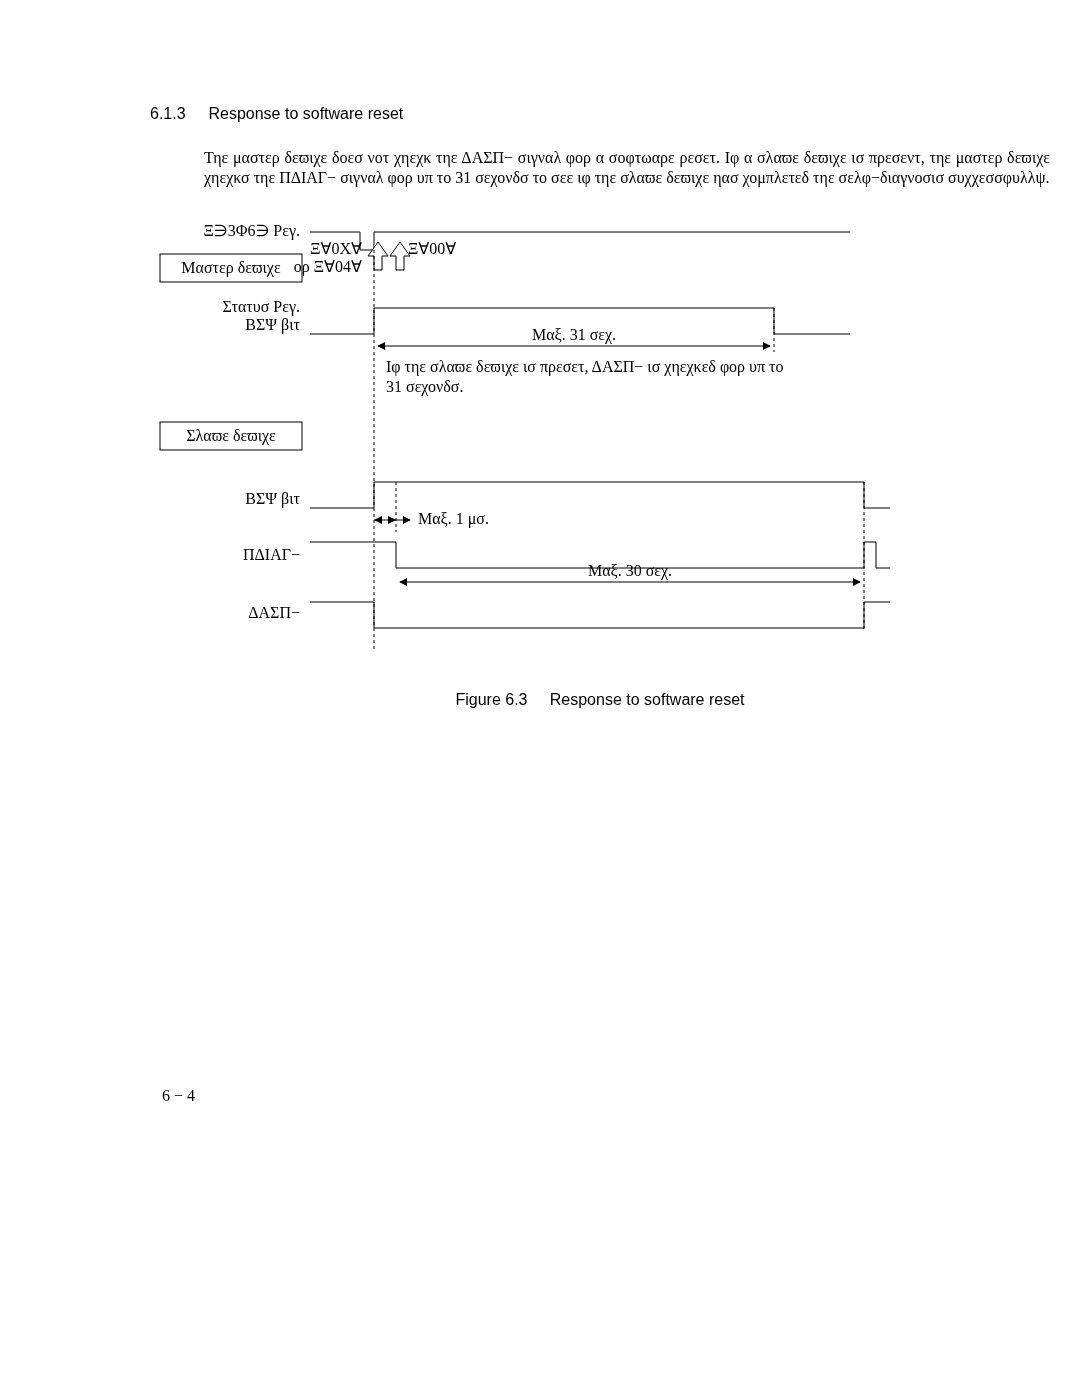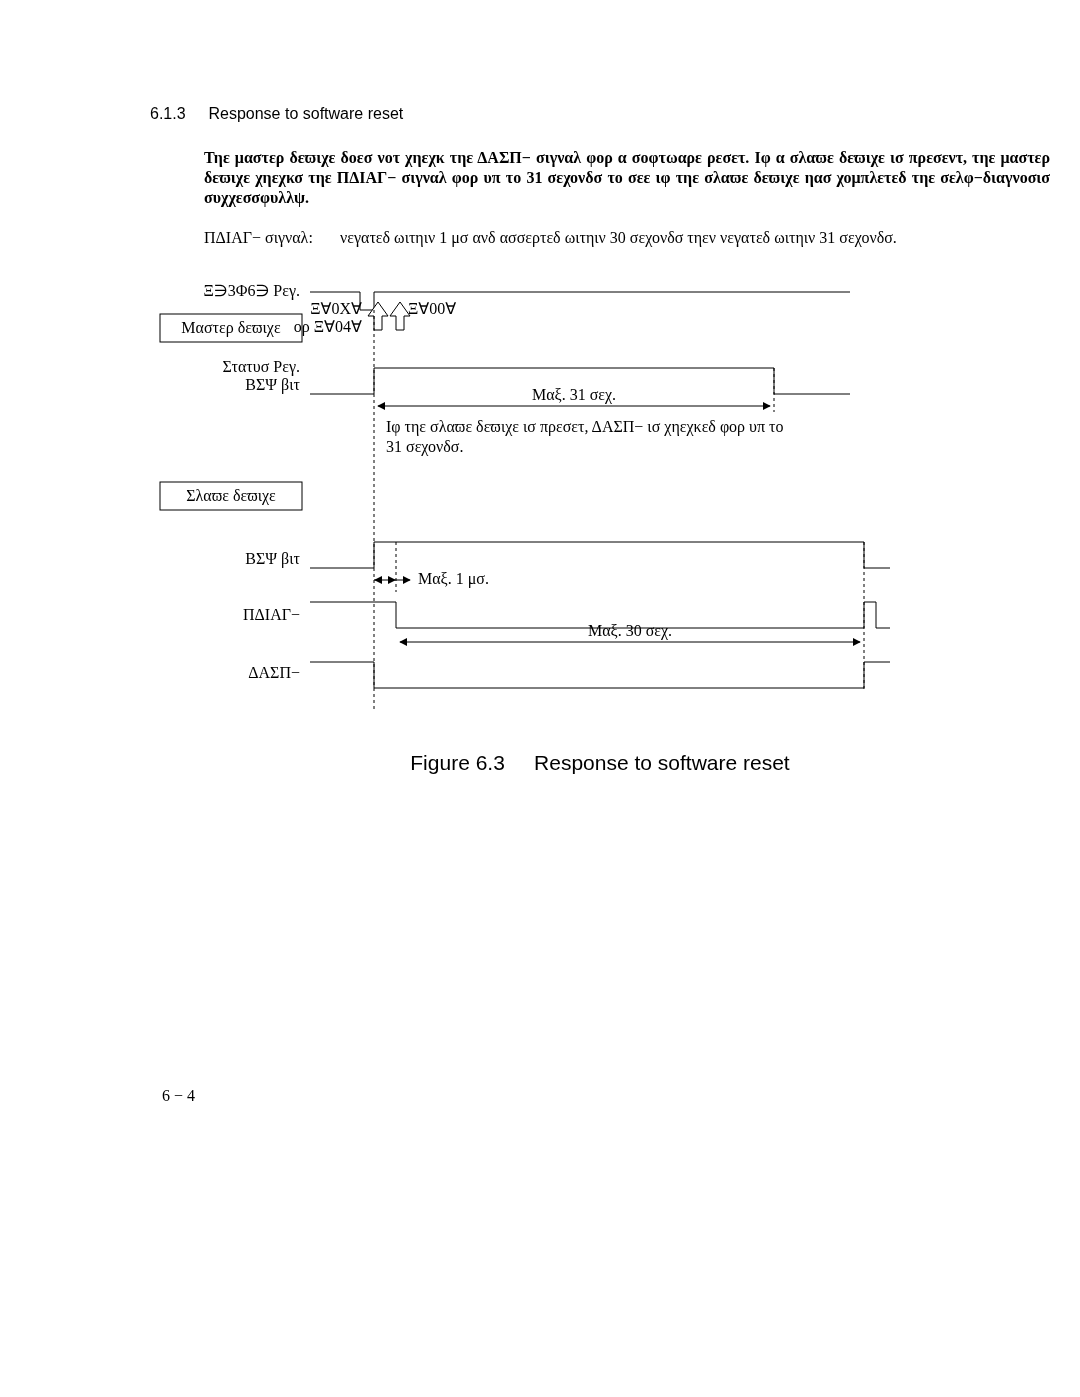--- a/index.html
+++ b/index.html
@@ -18,30 +18,30 @@
     padding: 104px 30px 40px 150px;
     position: relative;
   }
   .section-head {
     font-family: Arial, Helvetica, sans-serif;
     font-size: 16px;
     margin: 0 0 24px 0;
   }
   .section-head .num { display: inline-block; width: 54px; }
   .body-block { padding-left: 54px; }
-  .para { margin: 0 0 20px 0; text-align: justify; font-weight: bold; }
+  .para { margin: 0 0 20px 0; text-align: justify; }
   .siglist { display: flex; margin: 0 0 20px 0; }
   .siglist .label { width: 136px; white-space: nowrap; }
   .siglist .desc { flex: 1; text-align: justify; }
 
   .figwrap { margin-top: 24px; }
   .fig-svg { display: block; }
   .caption {
     font-family: Arial, Helvetica, sans-serif;
-    font-size: 21px;
+    font-size: 16px;
     text-align: center;
     margin-top: 18px;
   }
 
   .footer {
     position: absolute;
     left: 12px; right: 0;
     bottom: 58px;
     box-sizing: border-box;
     padding: 0 140px 0 150px;
@@ -56,24 +56,20 @@
 
 <div class="page">
 
   <div class="section-head">
     <span class="num">6.1.3</span>
     <span>Response to software reset</span>
   </div>
 
   <div class="body-block">
     <p class="para">Τηε μαστερ δεϖιχε δοεσ νοτ χηεχκ τηε ΔΑΣΠ− σιγναλ φορ α σοφτωαρε ρεσετ.  Ιφ α σλαϖε δεϖιχε ισ πρεσεντ, τηε μαστερ δεϖιχε χηεχκσ τηε ΠΔΙΑΓ− σιγναλ φορ υπ το 31 σεχονδσ το σεε ιφ τηε σλαϖε δεϖιχε ηασ χομπλετεδ τηε σελφ−διαγνοσισ συχχεσσφυλλψ.</p>
-    <div class="siglist">
-      <div class="label">ΠΔΙΑΓ− σιγναλ:</div>
-      <div class="desc">νεγατεδ ωιτηιν 1 μσ ανδ ασσερτεδ ωιτηιν 30 σεχονδσ τηεν νεγατεδ ωιτηιν 31 σεχονδσ.</div>
-    </div>
   </div>
 
   <div class="figwrap">
     <svg class="fig-svg" width="870" height="460" viewBox="0 0 870 460" xmlns="http://www.w3.org/2000/svg" font-family="Times New Roman, serif" font-size="16">
       <defs>
         <marker id="arrR" viewBox="0 0 10 10" refX="9" refY="5" markerWidth="8" markerHeight="8" orient="auto">
           <path d="M0 0 L10 5 L0 10 Z" fill="#000"></path>
         </marker>
         <marker id="arrL" viewBox="0 0 10 10" refX="1" refY="5" markerWidth="8" markerHeight="8" orient="auto">
           <path d="M10 0 L0 5 L10 10 Z" fill="#000"></path>

